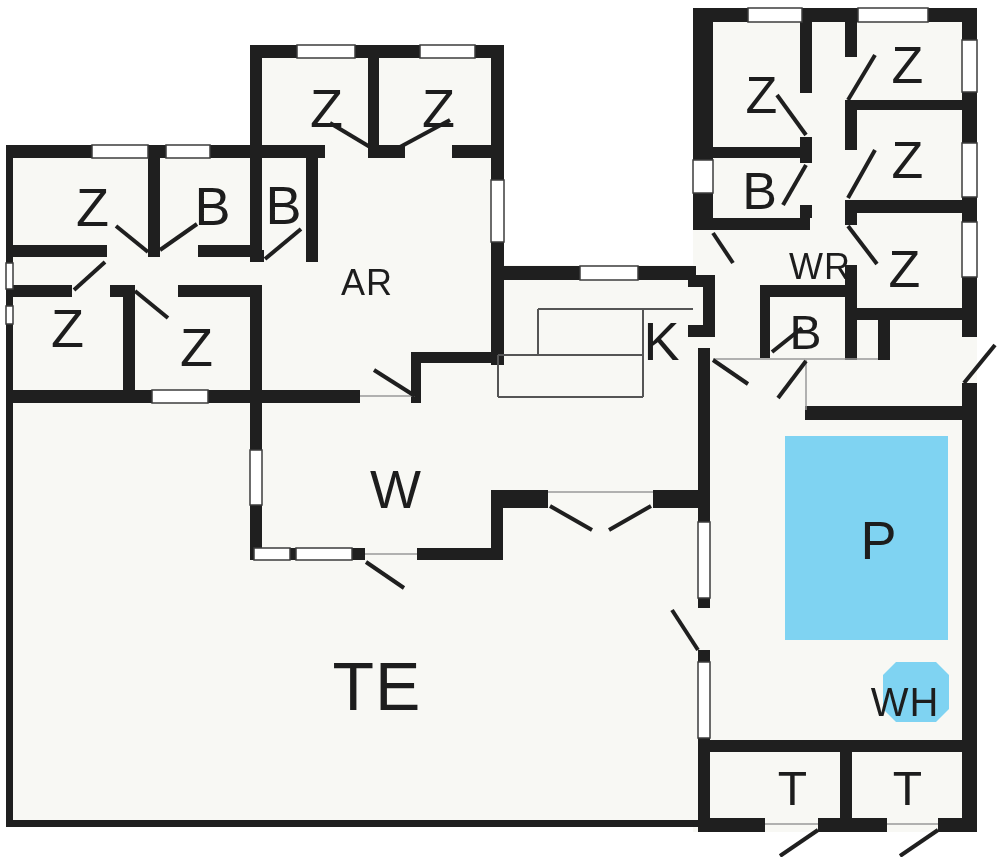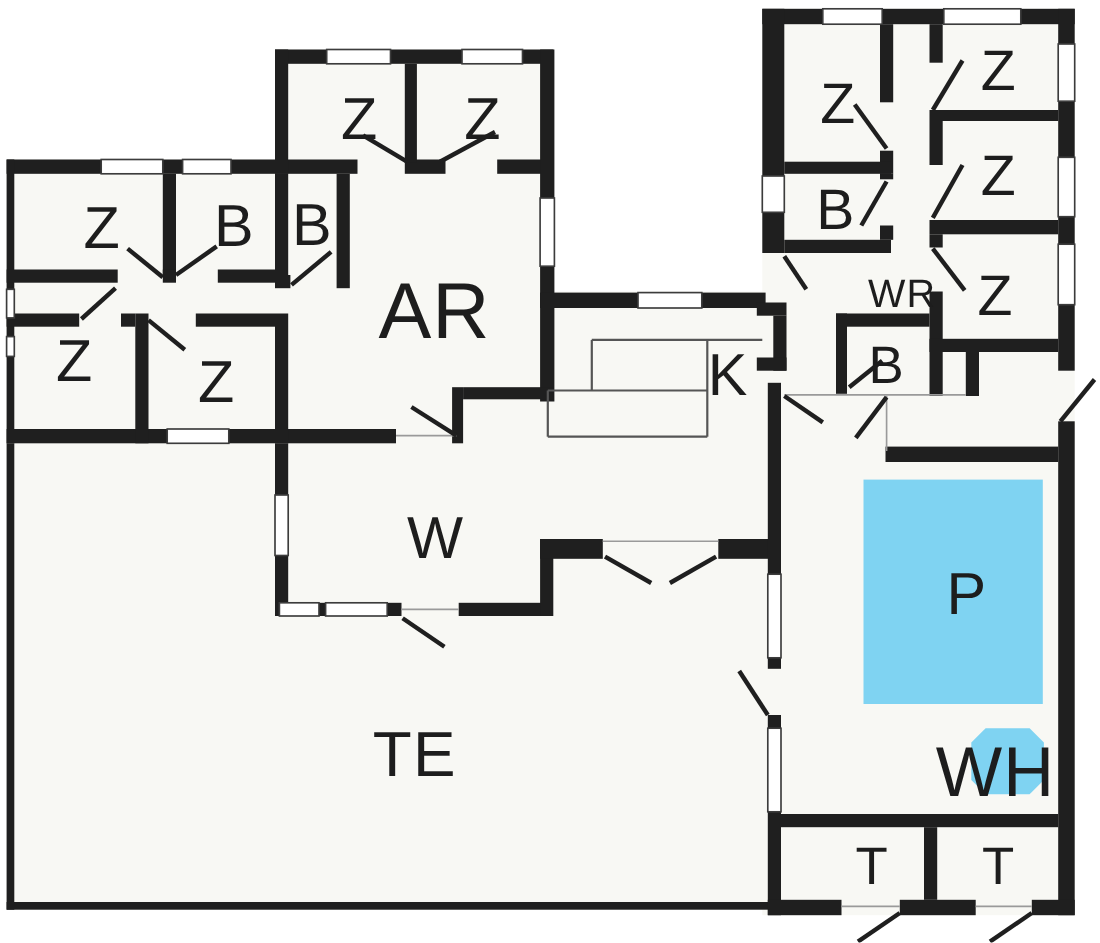--- a/index.html
+++ b/index.html
@@ -210,29 +210,29 @@
     <polygon class="water" points="896,662 936,662 949,675 949,709 936,722 896,722 883,709 883,675"></polygon>
   </svg>
 
   <div class="room-label" style="left:93px;  top:207px; font-size:54px">Z</div>
   <div class="room-label" style="left:213px; top:206px; font-size:54px">B</div>
   <div class="room-label" style="left:68px;  top:328px; font-size:54px">Z</div>
   <div class="room-label" style="left:197px; top:347px; font-size:54px">Z</div>
   <div class="room-label" style="left:327px; top:108px; font-size:54px">Z</div>
   <div class="room-label" style="left:439px; top:108px; font-size:54px">Z</div>
   <div class="room-label" style="left:284px; top:205px; font-size:54px">B</div>
-  <div class="room-label" style="left:395px; top:283px; font-size:72px">AR</div>
+  <div class="room-label" style="left:367px; top:283px; font-size:36px">AR</div>
   <div class="room-label" style="left:662px; top:341px; font-size:54px">K</div>
   <div class="room-label" style="left:396px; top:489px; font-size:54px">W</div>
-  <div class="room-label" style="left:377px; top:686px; font-size:58px">TE</div>
+  <div class="room-label" style="left:377px; top:686px; font-size:68px">TE</div>
   <div class="room-label" style="left:762px; top:95px;  font-size:52px">Z</div>
   <div class="room-label" style="left:760px; top:191px; font-size:52px">B</div>
   <div class="room-label" style="left:820px; top:267px; font-size:36px">WR</div>
   <div class="room-label" style="left:908px; top:65px;  font-size:52px">Z</div>
   <div class="room-label" style="left:908px; top:160px; font-size:52px">Z</div>
   <div class="room-label" style="left:905px; top:269px; font-size:52px">Z</div>
   <div class="room-label" style="left:806px; top:333px; font-size:48px">B</div>
   <div class="room-label" style="left:879px; top:540px; font-size:54px">P</div>
-  <div class="room-label" style="left:905px; top:702px; font-size:64px">WH</div>
+  <div class="room-label" style="left:905px; top:702px; font-size:40px">WH</div>
   <div class="room-label" style="left:793px; top:789px; font-size:48px">T</div>
   <div class="room-label" style="left:908px; top:789px; font-size:48px">T</div>
 
 </div>
 
 </body></html>

